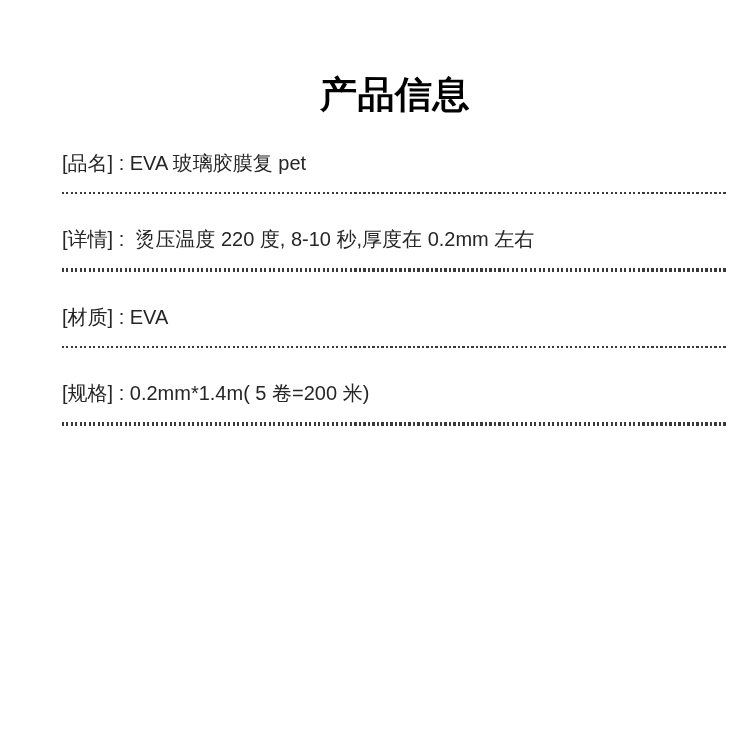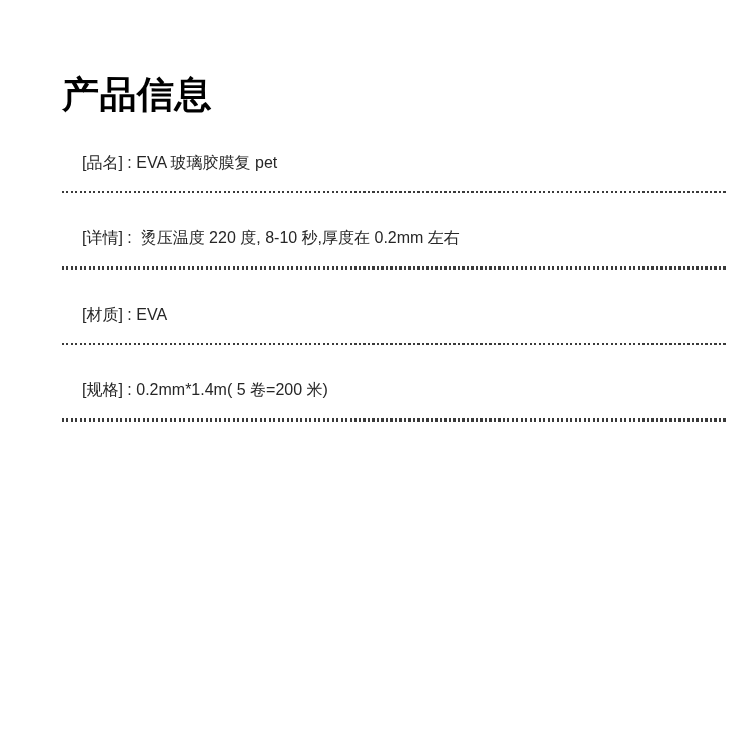--- a/index.html
+++ b/index.html
@@ -24,30 +24,30 @@
   }
   .title {
     font-family: "Liberation Serif", "DejaVu Serif", serif;
     font-weight: bold;
     font-size: 37px;
     line-height: 42px;
     letter-spacing: 0.5px;
     color: var(--title);
     margin: 74px 0 2px 0;
     padding: 0;
+    text-align: center;
   }
   .row {
     padding: 35px 0 18px 0;
   }
   .row-text {
-    font-size: 16px;
+    font-size: 20px;
     line-height: 20px;
     color: var(--text);
     white-space: pre-wrap;
-    margin-left: 20px;
   }
   .sep {
     height: 2px;
     width: 100%;
     background-image: repeating-linear-gradient(
       90deg,
       var(--divider) 0px,
       var(--divider) 2px,
       transparent 2px,
       transparent 4.5px

